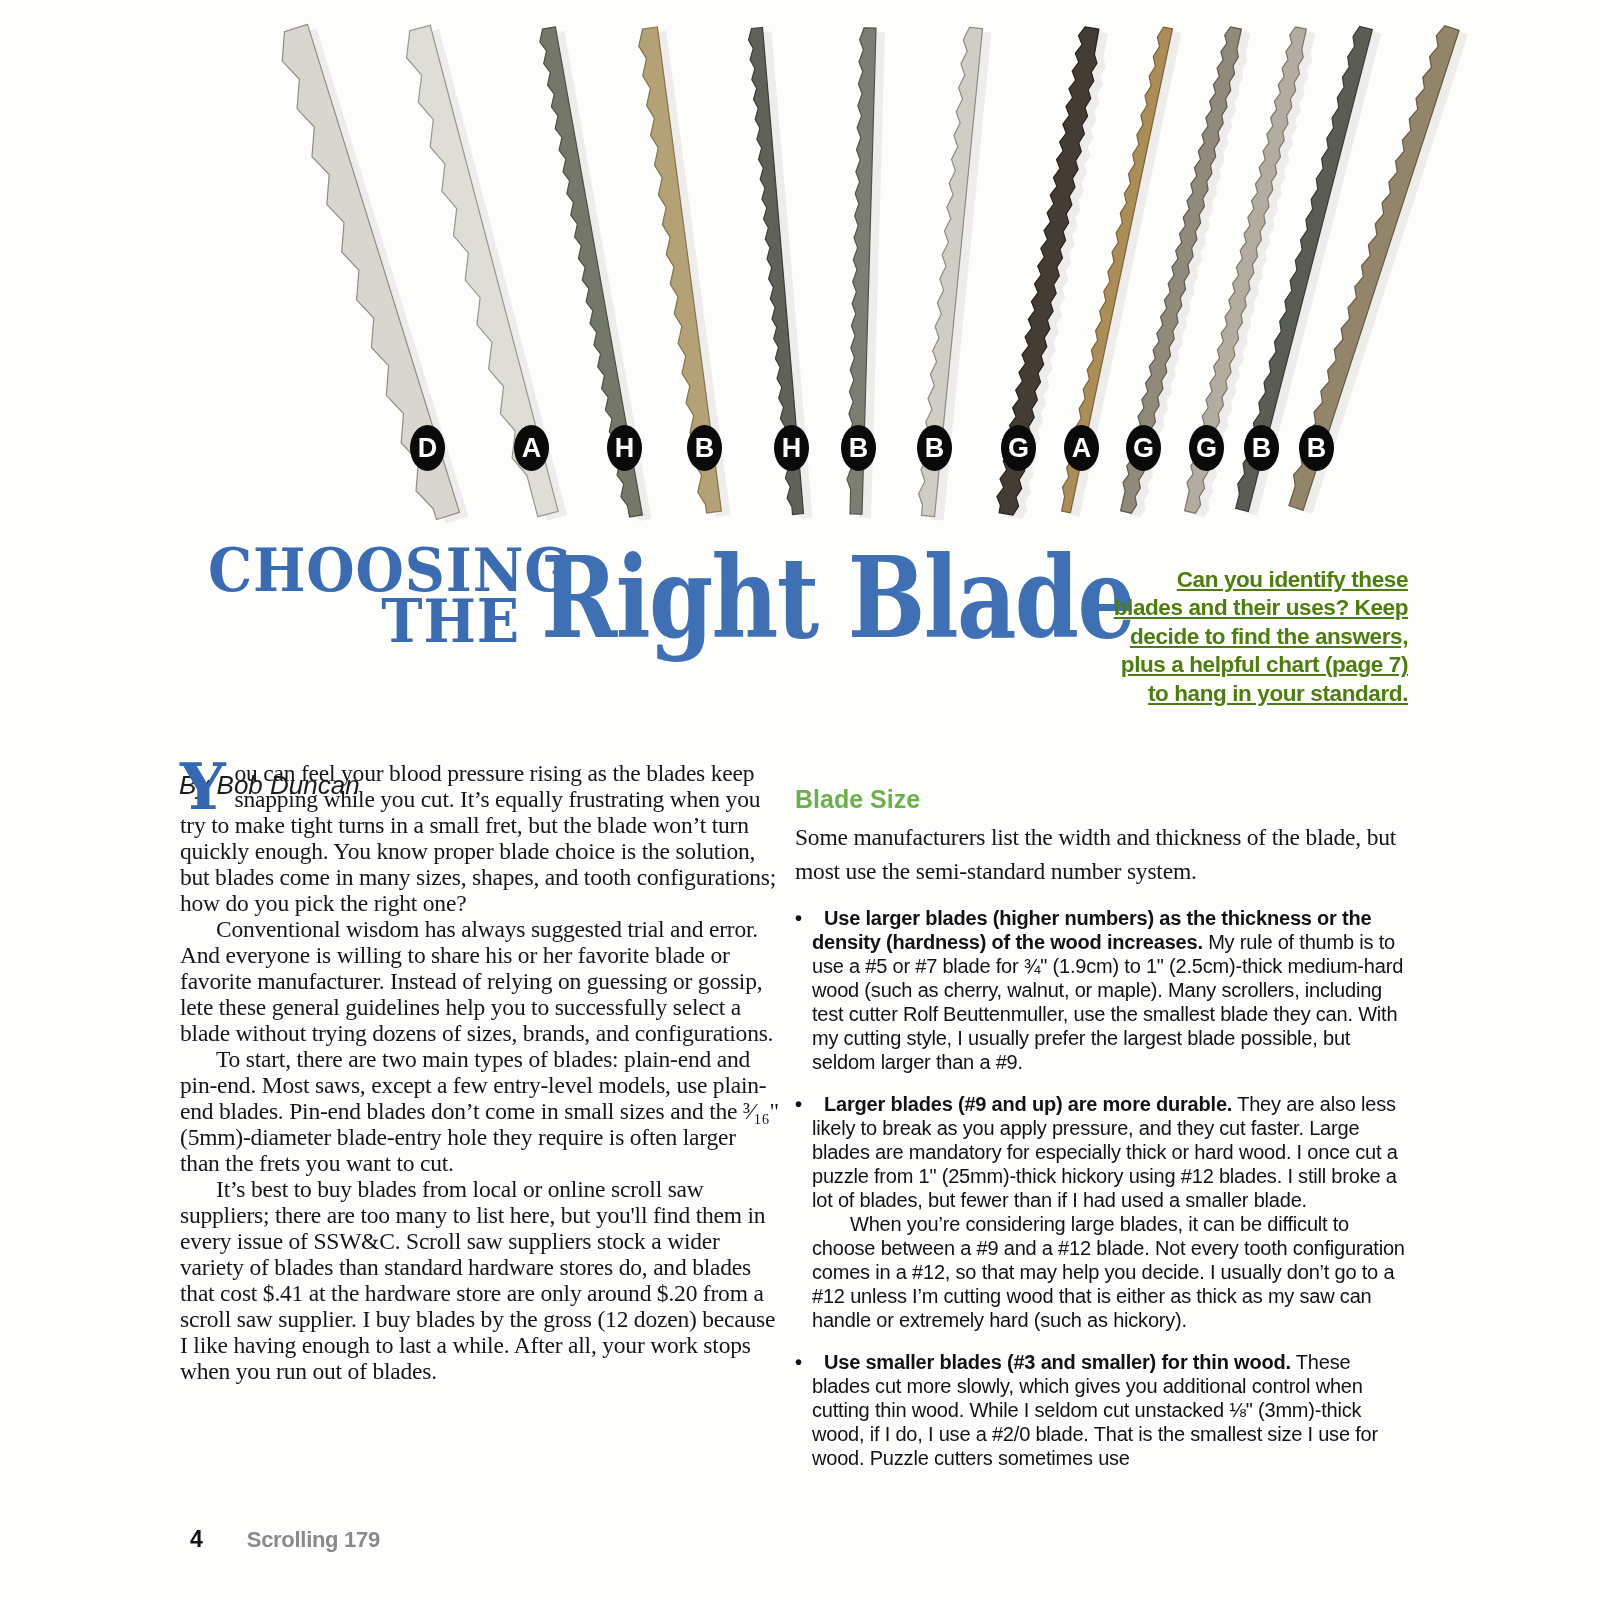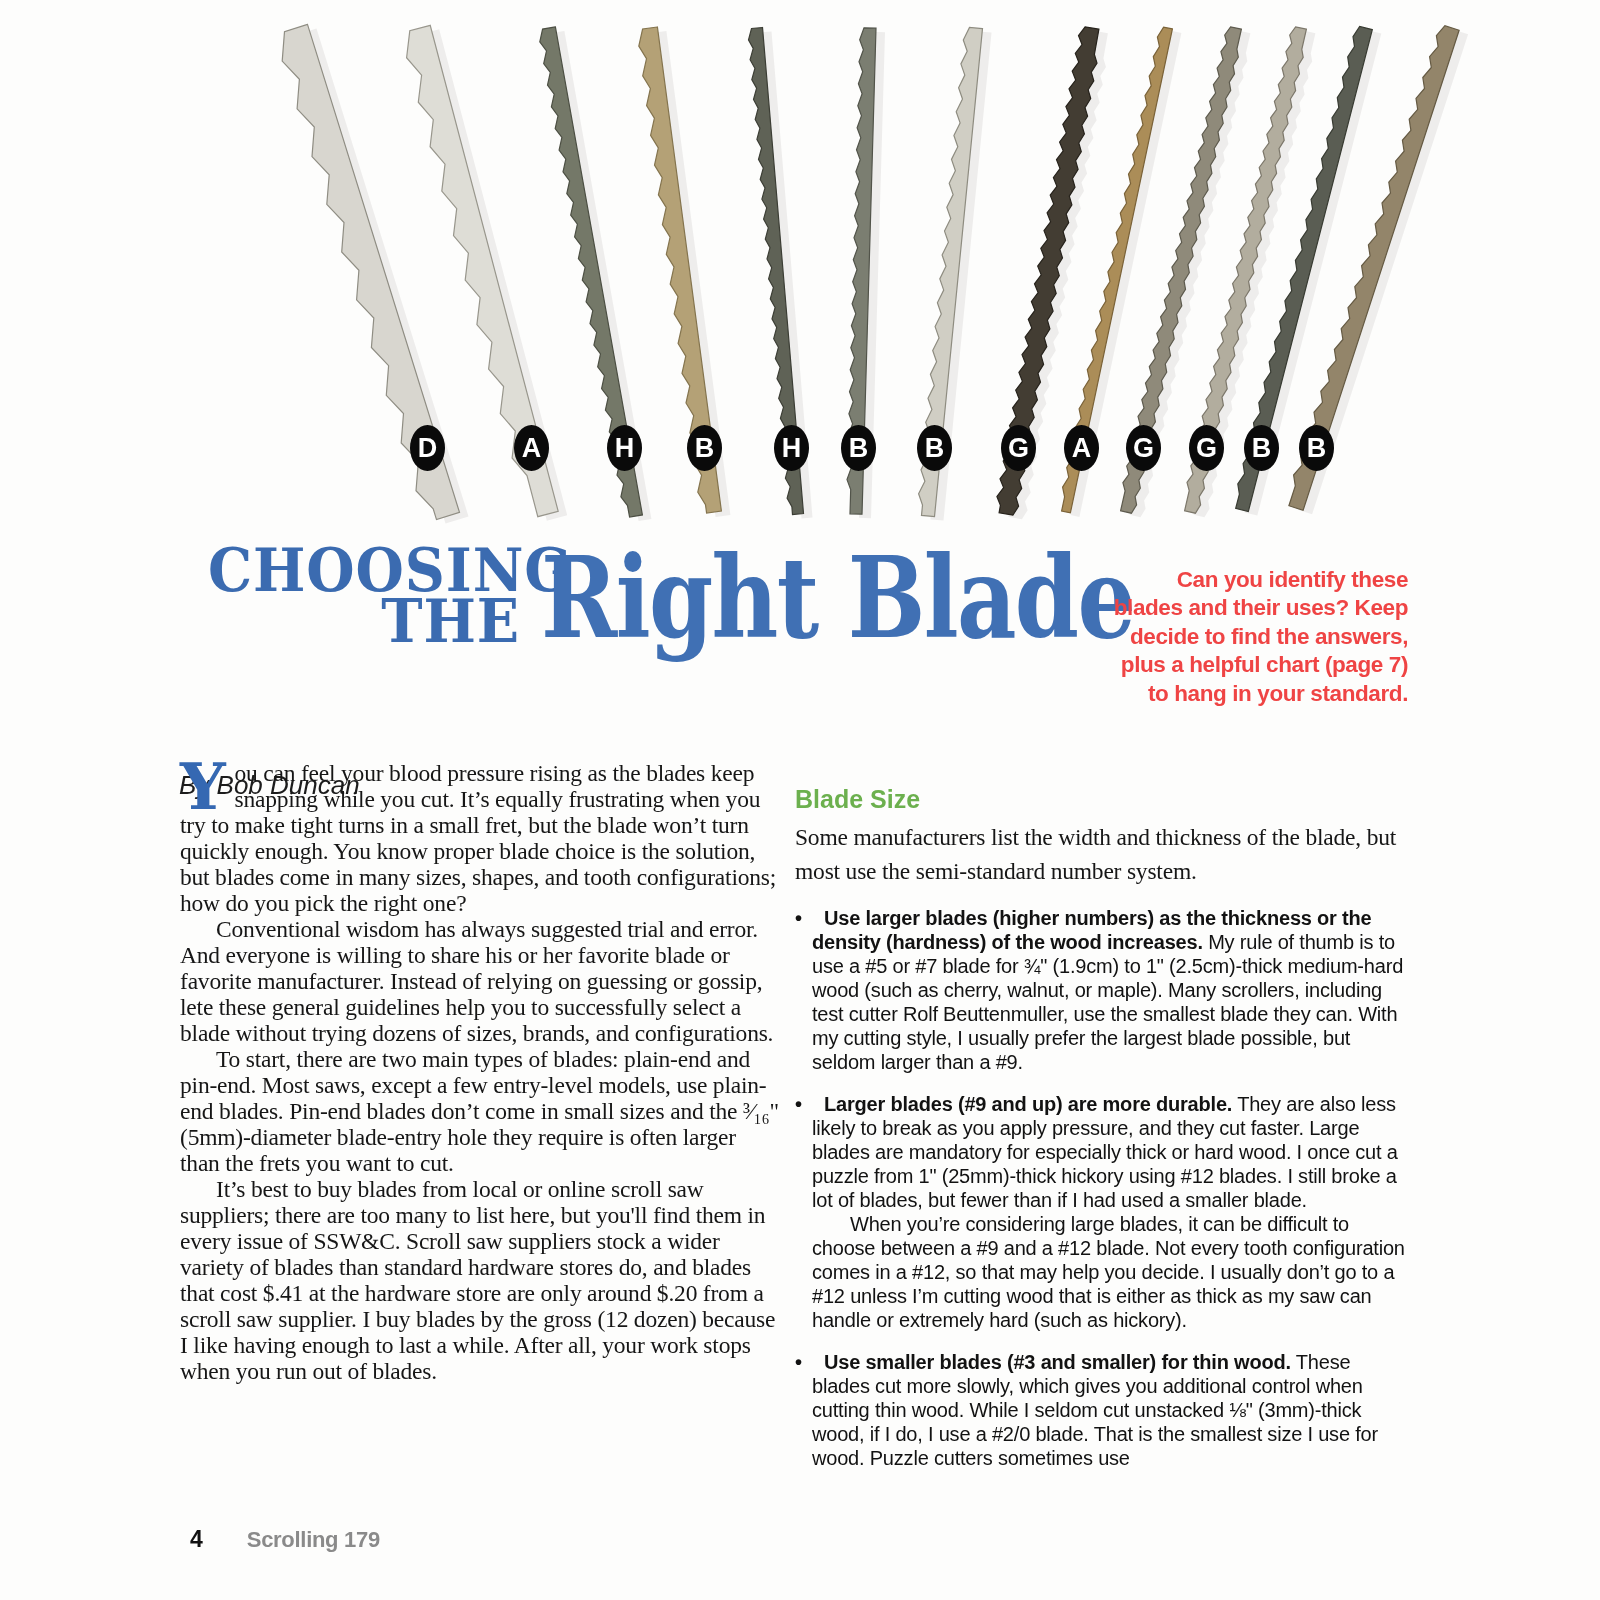--- a/index.html
+++ b/index.html
@@ -15,21 +15,21 @@
   .title-small{position:absolute;left:188px;top:545px;width:332px;text-align:right;
         font-family:"DejaVu Serif",serif;font-weight:bold;font-size:59px;line-height:51px;
         color:#3b6bb0;letter-spacing:1px;transform:scaleX(0.94);transform-origin:right top;}
   .title-big{position:absolute;left:541px;top:548px;font-family:"DejaVu Serif",serif;
         font-weight:bold;font-size:112px;line-height:100px;color:#4070b4;letter-spacing:-2px;
         transform:scaleX(0.82);transform-origin:left top;white-space:nowrap;}
   .subtitle{position:absolute;left:179px;top:660px;width:700px;color:#6fb253;
         font:bold 29px/31px "Liberation Sans",sans-serif;letter-spacing:-0.3px;}
   .byline{position:absolute;left:179px;top:731px;font:italic 26px/1 "Liberation Sans",sans-serif;color:#1c1c1c;margin-top:41px;}
   .callout{position:absolute;right:192px;top:566px;width:360px;text-align:right;
-        font:bold 22.5px/28.4px "Liberation Sans",sans-serif;color:#ef4444;letter-spacing:-0.4px;}
+        font:bold 22.5px/28.4px "Liberation Sans",sans-serif;color:#4d7c0f;letter-spacing:-0.4px;text-decoration:underline;}
   
   .col-left{position:absolute;left:180px;top:760px;width:600px;
         font-size:23.5px;line-height:26px;letter-spacing:-0.2px;}
   .col-left .para{margin:0;}
   .col-left .para.ind{text-indent:36px;}
   .dropcap{float:left;color:#3568b2;font-family:"DejaVu Serif",serif;font-weight:bold;
         font-size:64px;line-height:48px;margin:3px 9px 0 0;}
   .ital{}
   .col-right{position:absolute;left:795px;top:786px;width:612px;}
   .h-green{font:bold 25px/1.1 "Liberation Sans",sans-serif;color:#6cb04e;margin:0 0 6px 0;}

